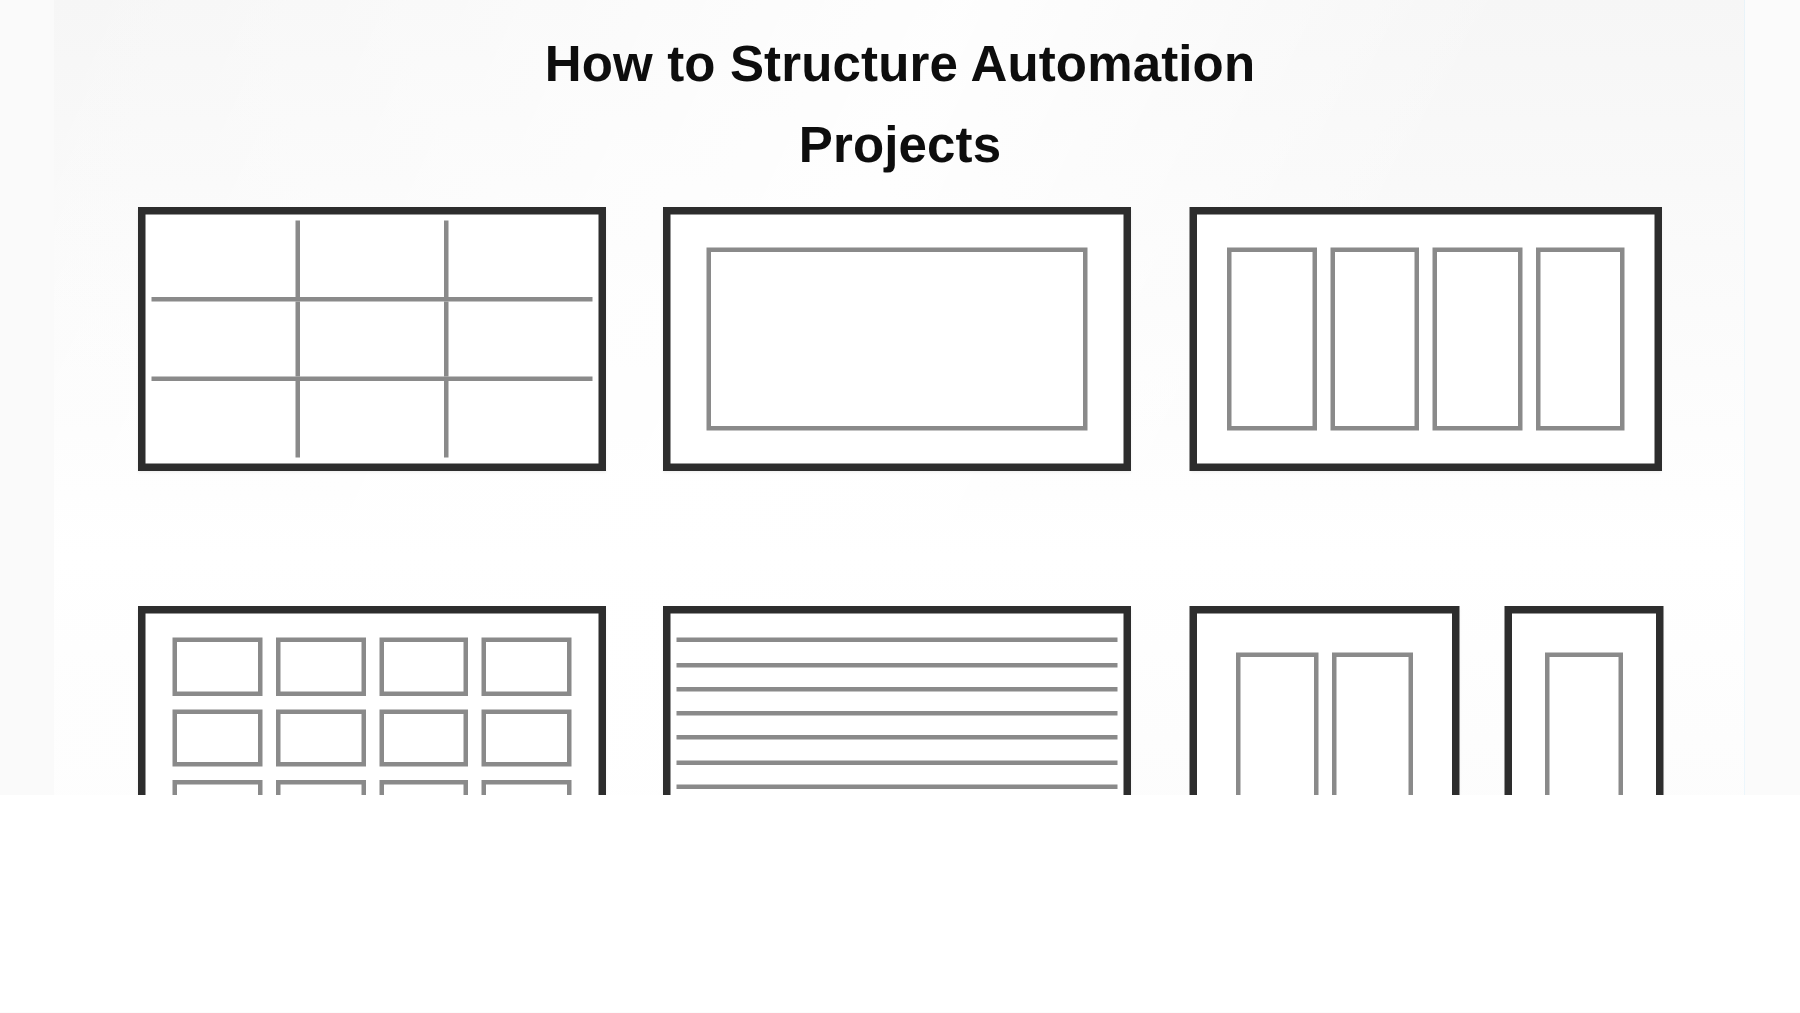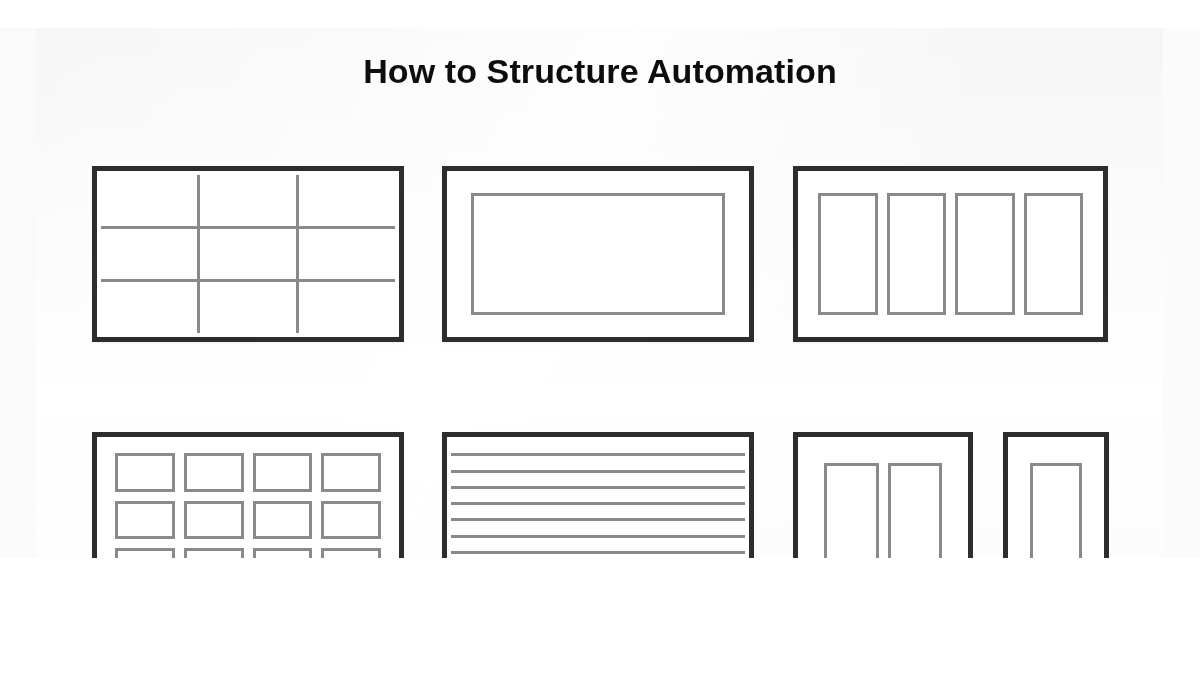--- a/index.html
+++ b/index.html
@@ -14,21 +14,20 @@
     font-family: "Liberation Sans", sans-serif;
     background: #ffffff;
   }
 
   #canvas {
     position: relative;
     width: 1200px;
     height: 530px;
     background: #7dd3fc;
     overflow: hidden;
-    margin-top: 28px;
   }
 
   
   .bg-panel {
     position: absolute;
     top: 0;
     bottom: 0;
     background: #f7f7f7;
   }
   .bg-panel.left-edge  { left: 0;    width: 36px;  background: #fafafa; }
@@ -197,20 +196,21 @@
 
 <div id="canvas">
 
   <div class="bg-panel left-edge"></div>
   <div class="bg-panel main-area"></div>
   <div class="bg-panel right-edge"></div>
   <div class="bg-wash"></div>
 
   <div id="title-block">
     <span class="title-line">How to Structure Automation</span>
+    <span class="title-line">Projects</span>
   </div>
 
   <div class="card" id="card-grid3x3">
     <div class="card-inner grid3x3">
       <div class="g-row">
         <div class="g-cell"></div>
         <div class="g-cell"></div>
         <div class="g-cell"></div>
       </div>
       <div class="g-row">

